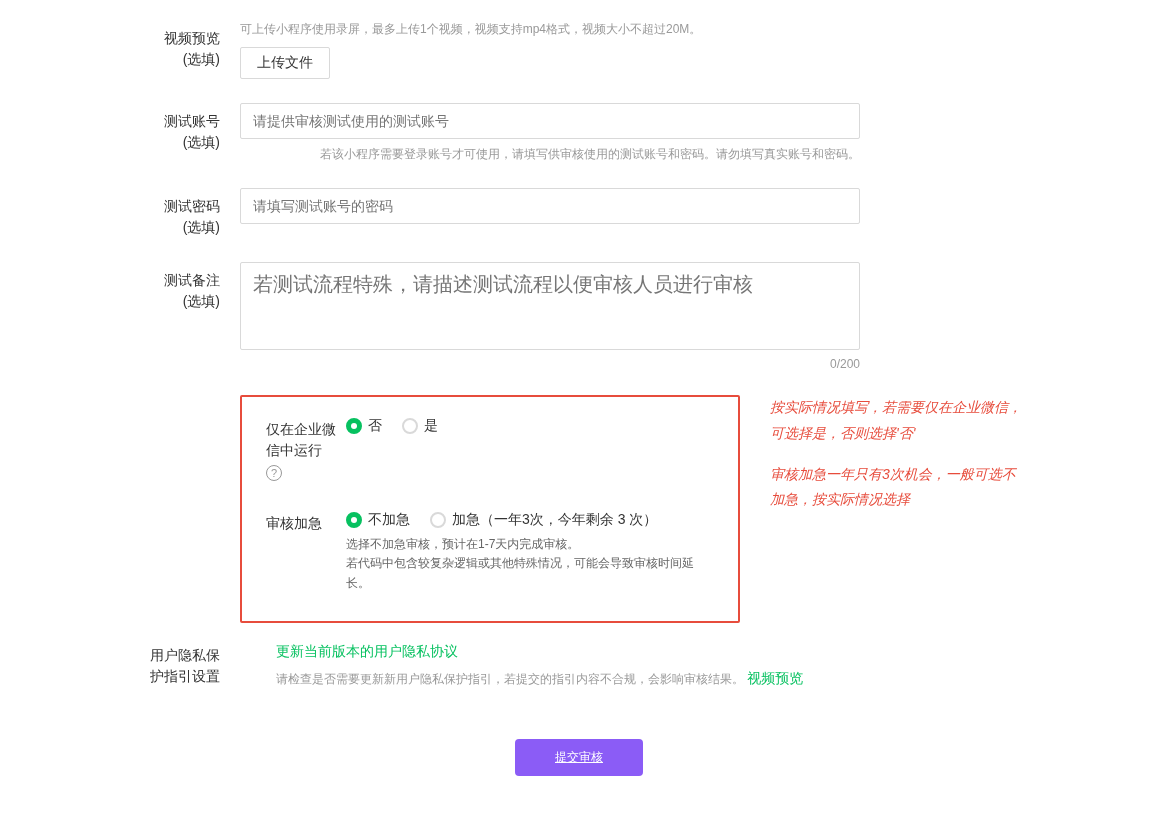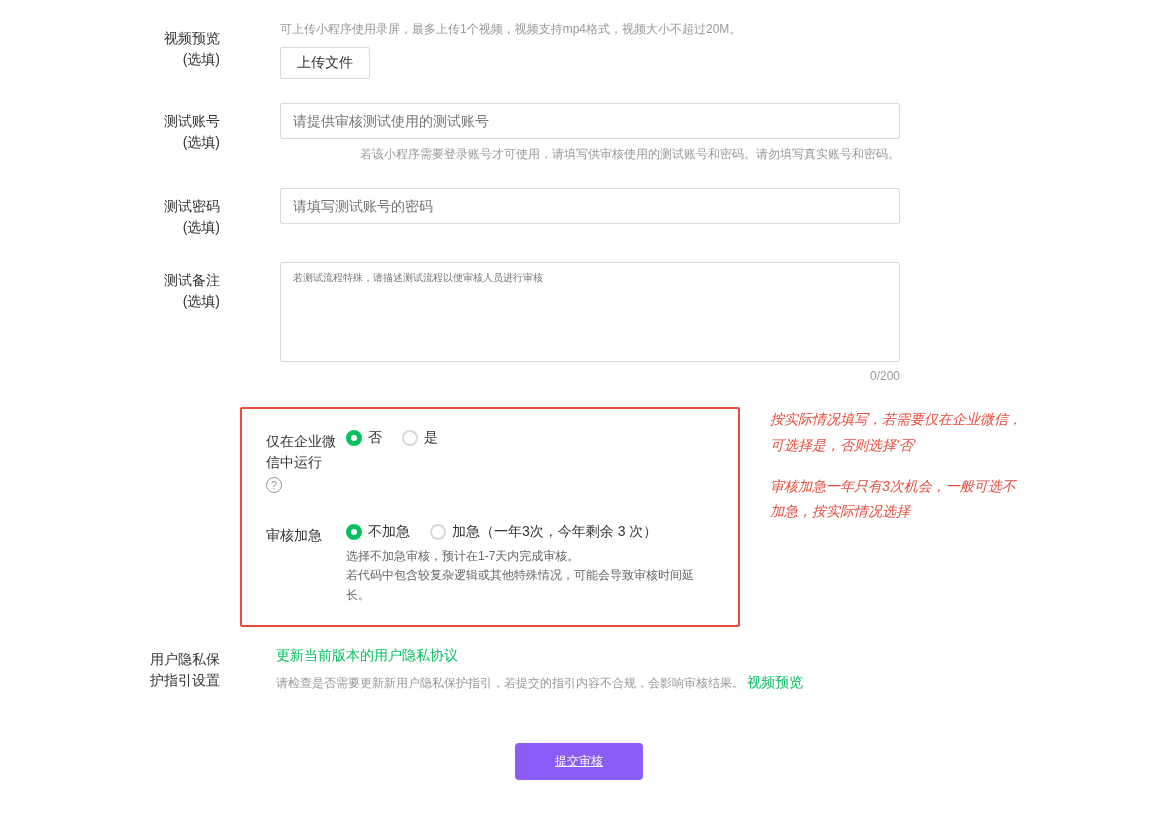--- a/index.html
+++ b/index.html
@@ -34,41 +34,40 @@
       padding-top: 8px;
       padding-right: 20px;
       text-align: right;
       font-size: 14px;
       line-height: 1.5;
     }
 
     .form-content {
       flex: 1;
       max-width: 620px;
-      margin-left: 40px;
     }
 
     .form-input {
       width: 100%;
       height: 36px;
       border: 1px solid #d9d9d9;
       border-radius: 2px;
       padding: 0 12px;
       font-size: 14px;
       color: #999;
       outline: none;
     }
 
     .form-textarea {
       width: 100%;
-      height: 100px;
+      height: 88px;
       border: 1px solid #d9d9d9;
       border-radius: 2px;
       padding: 8px 12px;
-      font-size: 10px;
+      font-size: 20px;
       color: #999;
       resize: none;
       outline: none;
     }
 
     .form-hint {
       font-size: 12px;
       color: #999;
       margin-top: 6px;
       line-height: 1.6;
@@ -105,21 +104,21 @@
       position: relative;
     }
 
     .box-row {
       display: flex;
       align-items: flex-start;
       margin-bottom: 20px;
     }
 
     .box-row:last-child {
-      margin-bottom: 0;
+      margin-bottom: 8px;
     }
 
     .box-label {
       width: 80px;
       min-width: 80px;
       font-size: 14px;
       color: #333;
       padding-top: 2px;
       line-height: 1.5;
     }

